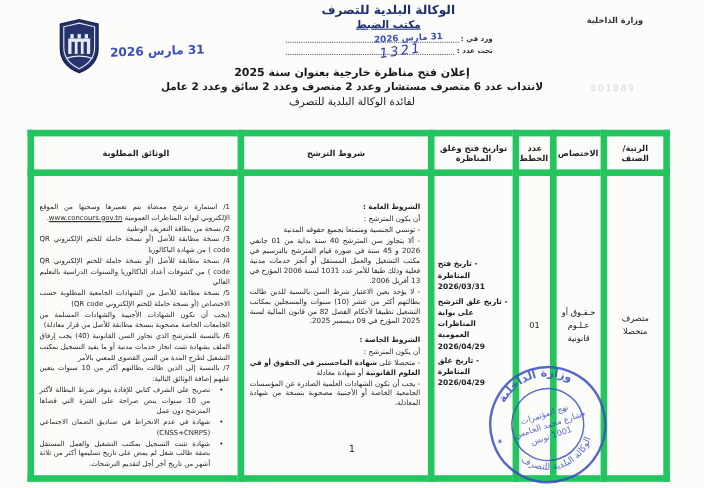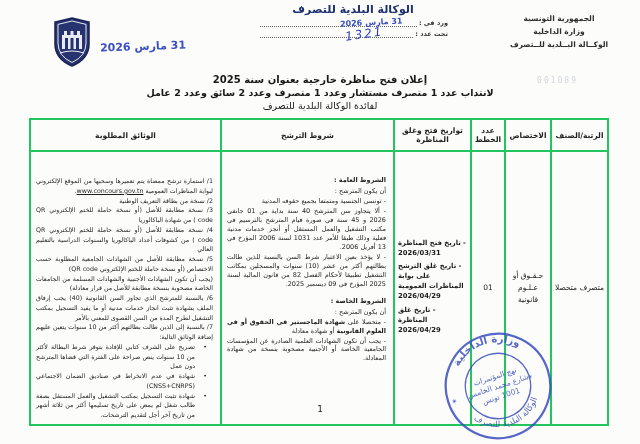--- a/index.html
+++ b/index.html
@@ -20,29 +20,29 @@
   .hdr-row .lbl{white-space:nowrap;font-weight:bold;}
   .dotline{flex:1;border-bottom:1px dotted #666;height:7px;position:relative;margin:0 2px;}
   .stamp-date-inline{position:absolute;right:14px;bottom:-1px;color:#3a4fc0;font-weight:bold;
     font-size:8px;transform:rotate(-3deg);white-space:nowrap;}
   .handwritten{position:absolute;right:30px;bottom:-4px;color:#2b3fae;font-size:12px;
     font-style:italic;transform:rotate(-8deg);letter-spacing:2px;direction:ltr;}
   .emblem{position:absolute;top:17px;left:52px;width:40px;height:50px;}
   .date-stamp-left{position:absolute;top:40px;left:100px;color:#3a4fc0;font-weight:bold;
     font-size:11px;letter-spacing:1px;transform:rotate(-2deg);white-space:nowrap;}
   
-  .title-block{position:absolute;top:74px;left:0;width:100%;text-align:center;color:#191919;}
+  .title-block{position:absolute;top:61px;left:0;width:100%;text-align:center;color:#191919;}
   .title-l1{font-size:10px;font-weight:bold;}
   .title-l2{font-size:9.5px;font-weight:bold;margin-top:2px;}
   .title-l3{font-size:9.5px;font-weight:normal;margin-top:2px;}
   .intro{position:absolute;top:105px;right:30px;width:578px;font-size:7.3px;color:#333;text-align:right;}
   
   table.main{position:absolute;top:118px;right:31px;width:578px;height:283px;
     border-collapse:collapse;table-layout:fixed;}
-  table.main th,table.main td{border:2px solid #22c55e;overflow:hidden;}
+  table.main th,table.main td{border:6px solid #22c55e;overflow:hidden;}
   table.main th{font-size:7.5px;font-weight:bold;text-align:center;vertical-align:middle;
     height:28px;padding:1px 2px;color:#222;}
   td.c-mid{text-align:center;vertical-align:middle;font-size:7.5px;line-height:1.6;color:#222;}
   td.c-dates{text-align:left;vertical-align:middle;font-size:6.8px;font-weight:bold;
     line-height:1.5;color:#1b1b1b;padding:2px 3px;}
   td.c-dates .d-item{margin-bottom:3px;}
   td.c-cond{vertical-align:top;padding:24px 7px 4px 5px;font-size:6.5px;line-height:1.38;
     text-align:justify;color:#1f1f1f;}
   td.c-cond p{margin:0 0 1px 0;}
   td.c-cond .sec-title{font-weight:bold;margin-bottom:2px;}
@@ -59,28 +59,27 @@
     color:#3a4ec0;opacity:.85;transform:rotate(-18deg);}
   .page-num{position:absolute;top:404px;left:0;width:100%;text-align:center;
     font-size:9px;color:#222;}
 </style>
 </head>
 <body>
 
 <div class="page">
 
   <div class="hdr-right">
-    <div>الجمهورية التونسية</div>
     <div>وزارة الداخلية</div>
-    <div>الوكــالة البــلدية للــتصرف</div>
   </div>
   <div class="serial">001089</div>
 
   <div class="hdr-center">
     <div class="hdr-agency">الوكالة البلدية للتصرف</div>
+    <div class="hdr-office">مكتب الضبط</div>
     <div class="hdr-row">
       <span class="lbl">ورد في :</span>
       <span class="dotline">
         <span class="stamp-date-inline">31 مارس 2026</span>
       </span>
     </div>
     <div class="hdr-row">
       <span class="lbl">تحت عدد :</span>
       <span class="dotline">
         <span class="handwritten">1321</span>
@@ -97,21 +96,21 @@
       <rect x="25" y="14" width="3" height="4" fill="#e8eaf2"></rect>
     <rect x="13" y="21" width="3" height="11" fill="#27336e"></rect>
       <rect x="18.5" y="21" width="3" height="11" fill="#27336e"></rect>
       <rect x="24" y="21" width="3" height="11" fill="#27336e"></rect>
     <path d="M8,36 Q20,32 32,36" fill="none" stroke="#e8eaf2" stroke-width="1.2"></path>
   </svg>
   <div class="date-stamp-left">31 مارس 2026</div>
 
   <div class="title-block">
     <div class="title-l1">إعلان فتح مناظرة خارجية بعنوان سنة 2025</div>
-    <div class="title-l2">لانتداب عدد 1 متصرف مستشار وعدد 1 متصرف وعدد 2 سائق وعدد 2 عامل</div>
+    <div class="title-l2">لانتداب عدد 6 متصرف مستشار وعدد 2 متصرف وعدد 2 سائق وعدد 2 عامل</div>
     <div class="title-l3">لفائدة الوكالة البلدية للتصرف</div>
   </div>
 
 
   <table class="main">
     <colgroup>
       <col style="width:57px">
         <col style="width:46px">
         <col style="width:34px">
       <col style="width:77px">

